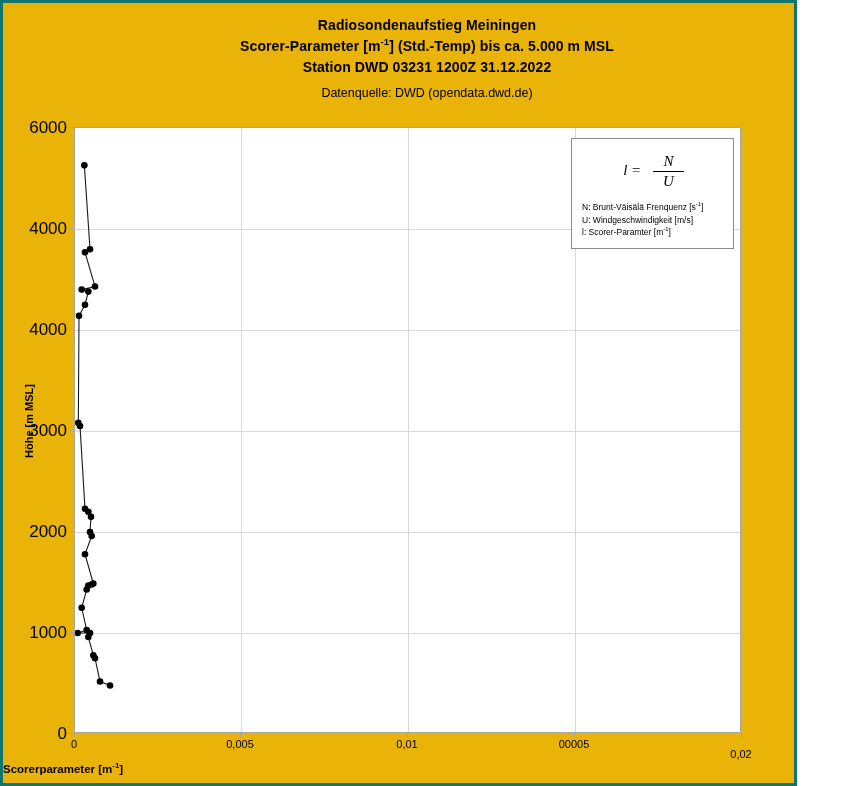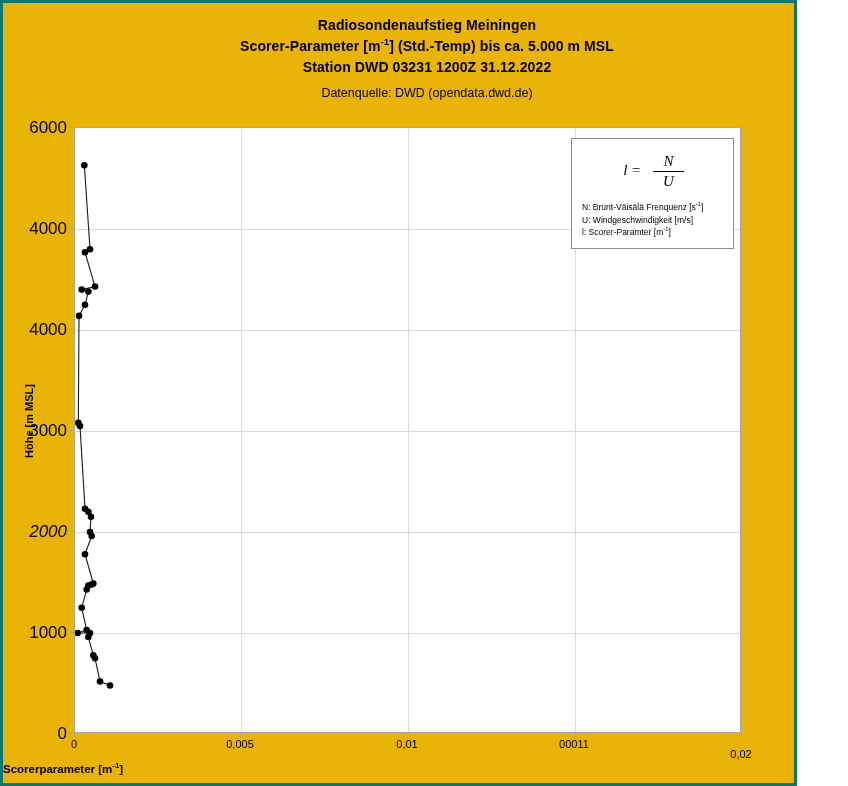--- a/index.html
+++ b/index.html
@@ -184,36 +184,36 @@
     <div class="title-line">Station DWD 03231 1200Z 31.12.2022</div>
     <div class="subtitle-line">Datenquelle: DWD (opendata.dwd.de)</div>
   </div>
 
   <div id="yaxis-title">Höhe [m MSL]</div>
 
   <div class="ytick-wrap" style="top:119px;">6000</div>
   <div class="ytick-wrap" style="top:220px;">4000</div>
   <div class="ytick-wrap" style="top:321px;">4000</div>
   <div class="ytick-wrap" style="top:422px;">3000</div>
-  <div class="ytick-wrap" style="top:523px;font-style:italic;">2000</div>
+  <div class="ytick-wrap" style="top:523px;">2000</div>
   <div class="ytick-wrap" style="top:624px;">1000</div>
   <div class="ytick-wrap" style="top:725px;">0</div>
 
   <div class="tick-mark-y" style="top:124px;"></div>
   <div class="tick-mark-y" style="top:225px;"></div>
   <div class="tick-mark-y" style="top:326px;"></div>
   <div class="tick-mark-y" style="top:427px;"></div>
   <div class="tick-mark-y" style="top:528px;"></div>
   <div class="tick-mark-y" style="top:629px;"></div>
   <div class="tick-mark-y" style="top:730px;"></div>
 
   <div class="xtick-wrap" style="left:36px;  top:736px;">0</div>
   <div class="xtick-wrap" style="left:202px; top:736px;">0,005</div>
   <div class="xtick-wrap" style="left:369px; top:736px;">0,01</div>
-  <div class="xtick-wrap" style="left:536px; top:736px;">00011</div>
+  <div class="xtick-wrap" style="left:536px; top:736px;">00005</div>
   <div class="xtick-wrap" style="left:703px; top:736px;margin-top:10px;">0,02</div>
 
   <div class="tick-mark-x" style="left:71px;"></div>
   <div class="tick-mark-x" style="left:237px;"></div>
   <div class="tick-mark-x" style="left:404px;"></div>
   <div class="tick-mark-x" style="left:571px;"></div>
   <div class="tick-mark-x" style="left:738px;"></div>
 
   <div id="xaxis-title">
     <span>Scorerparameter [m</span><sup>-1</sup><span>]</span>

